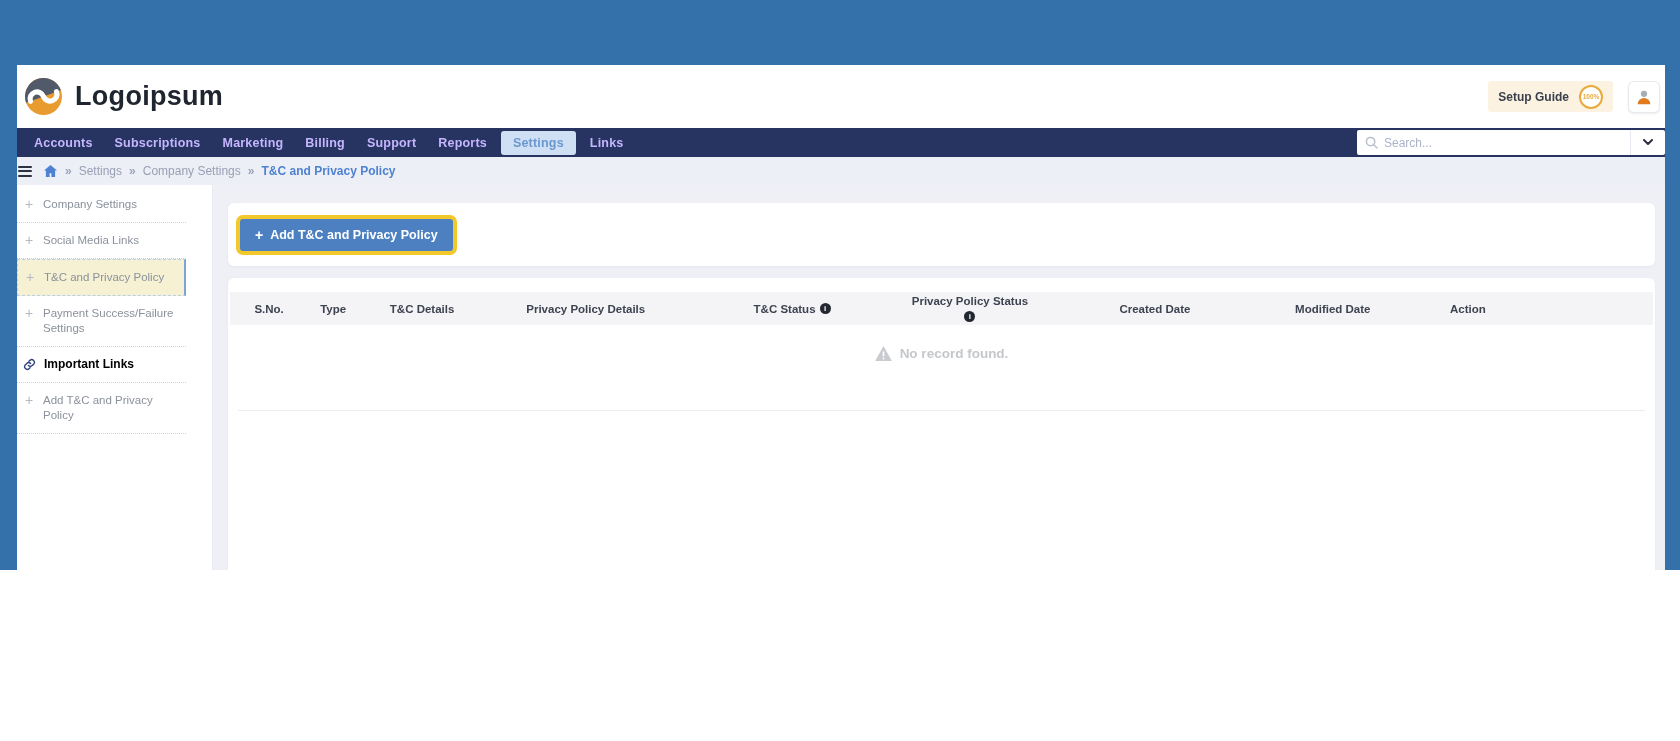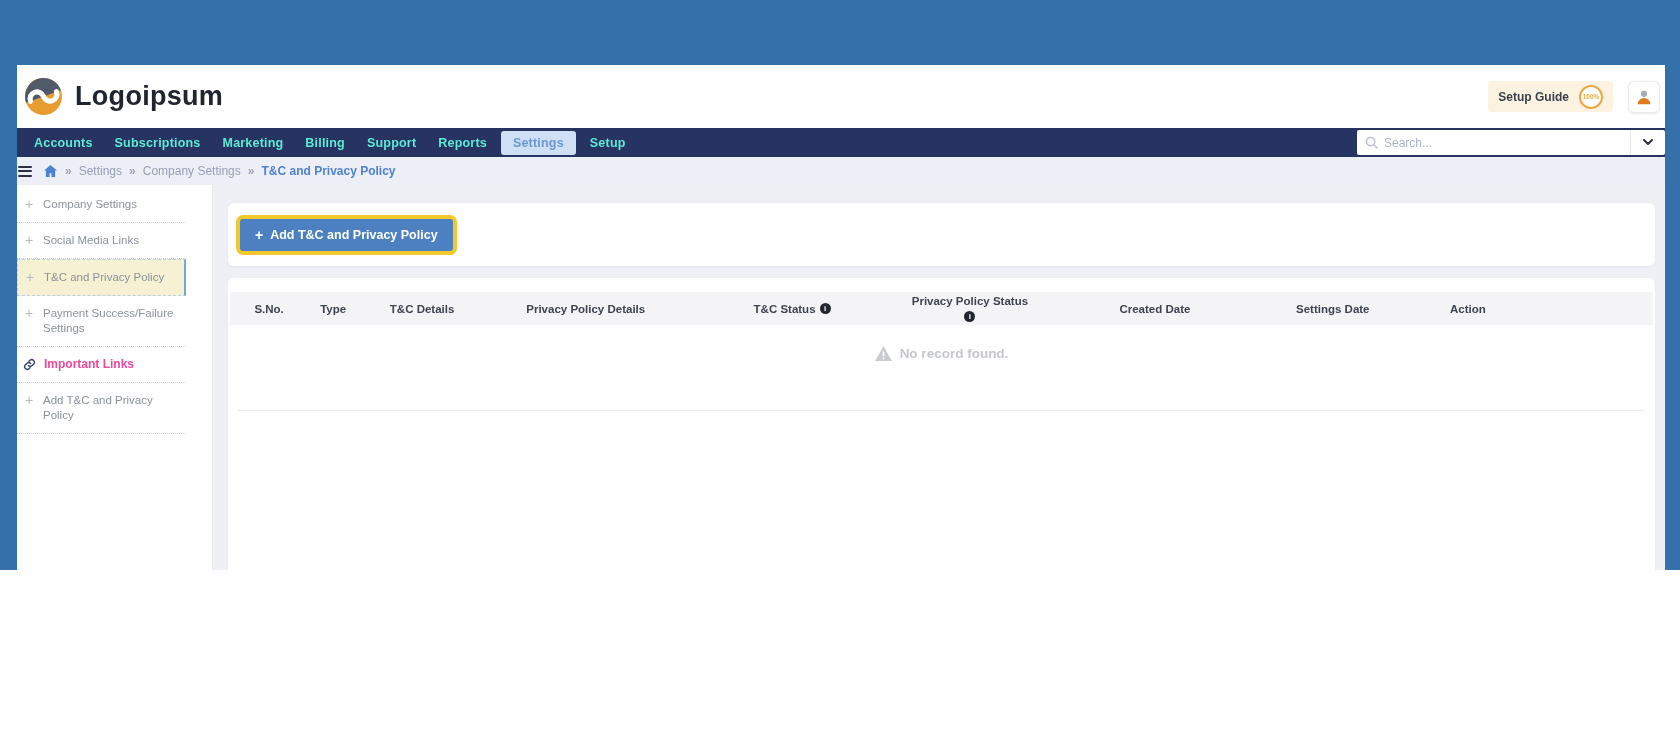--- a/index.html
+++ b/index.html
@@ -14,21 +14,21 @@
   .header-right{display:flex;align-items:center;gap:15px;}
   .setup-pill{display:flex;align-items:center;gap:10px;background:#fcf2e1;border-radius:3px;padding:0 10px;height:31px;cursor:pointer;}
   .setup-label{font-size:12px;font-weight:bold;color:#3a414d;}
   .ring{width:24px;height:24px;border:2px solid var(--orange,#e9a93c);border-radius:50%;display:flex;align-items:center;justify-content:center;box-sizing:border-box;background:#fff;}
   .ring span{font-size:6.5px;color:var(--orange,#e9a93c);font-weight:bold;}
   .avatar{width:30px;height:30px;border:1px solid #e7e9ee;border-radius:6px;display:flex;align-items:center;justify-content:center;box-shadow:0 1px 2px rgba(0,0,0,.08);cursor:pointer;background:#fff;}
 
   
   .main-nav{height:29px;background:var(--navy,#273462);display:flex;align-items:center;justify-content:space-between;padding-left:6px;flex:0 0 auto;}
   .nav-items{display:flex;align-items:center;height:100%;}
-  .nav-item{color:#5eead4;font-size:12.5px;font-weight:bold;padding:0 11px;letter-spacing:.2px;text-decoration:none;cursor:pointer;white-space:nowrap;}
+  .nav-item{color:#c4b5fd;font-size:12.5px;font-weight:bold;padding:0 11px;letter-spacing:.2px;text-decoration:none;cursor:pointer;white-space:nowrap;}
   .nav-item.active{background:#cfe0f5;color:#6b97cf;border-radius:3px;padding:5px 12px;margin:0 3px;}
   .search-box{display:flex;align-items:center;background:#fff;height:25px;width:308px;border-radius:2px;flex:0 0 auto;}
   .search-box input{border:none;outline:none;flex:1;font-size:12px;color:#a21caf;padding:0 6px;font-family:inherit;min-width:0;background:transparent;}
   .search-box input::placeholder{color:#aab3c8;}
   .mag{margin-left:8px;flex:0 0 auto;}
   .search-dd{width:34px;height:100%;border-left:1px solid #e6e9ef;display:flex;align-items:center;justify-content:center;cursor:pointer;}
 
   
   .breadcrumb-bar{height:28px;background:#edeff6;display:flex;align-items:center;font-size:12px;flex:0 0 auto;}
   .hamburger{width:14px;display:flex;flex-direction:column;gap:2.5px;margin-left:1px;cursor:pointer;}
@@ -40,21 +40,21 @@
   .crumb{color:#99a0b5;text-decoration:none;cursor:pointer;}
   .crumb.active{color:#4e82d0;font-weight:bold;}
 
   
   .content{flex:1;display:flex;background:#eef0f6;overflow:hidden;}
   .sidebar{width:196px;background:#fff;border-right:1px solid #e8eaf0;box-sizing:border-box;padding:2px 26px 0 0;}
   .side-item{display:flex;align-items:flex-start;gap:8px;padding:10px 6px 10px 6px;border-bottom:1px dotted #ccd1d9;font-size:11.5px;color:#8b919c;cursor:pointer;line-height:1.3;}
   .side-item .plus-ic{color:#b4bac2;font-size:14px;line-height:1;width:12px;text-align:center;flex:0 0 auto;}
   .side-item .link-ic{flex:0 0 auto;margin-top:1px;}
   .side-item.hl{background:var(--sidebar-highlight,#f6f1d3);border:1px dashed #b9cee8;border-right:2px solid #7ba4d9;}
-  .side-item.emph{color:#ec4899;font-weight:bold;font-size:12px;}
+  .side-item.emph{color:#000000;font-weight:bold;font-size:12px;}
 
   .main{flex:1;padding:18px 10px 0 15px;overflow:hidden;}
   .card{background:#fff;border-radius:6px;box-shadow:0 1px 3px rgba(40,50,80,.05);}
   .card-top{height:63px;display:flex;align-items:center;padding-left:12px;box-sizing:border-box;}
   .add-btn{display:flex;align-items:center;gap:7px;background:var(--accent-blue,#4c80c1);color:#fff;font-weight:bold;font-size:12.5px;border:none;padding:9px 15px;border-radius:3px;box-shadow:0 0 0 4px var(--highlight-yellow,#f3c82c);cursor:pointer;font-family:inherit;}
   .add-btn .plus{font-size:14px;line-height:1;font-weight:bold;}
   .card-table{margin-top:12px;height:357px;position:relative;padding:14px 2px 0;box-sizing:border-box;}
   .thead{display:flex;background:#f4f4f6;height:33px;align-items:center;}
   .th{font-size:11.5px;font-weight:bold;color:#3d4350;white-space:nowrap;display:flex;justify-content:center;align-items:center;gap:4px;box-sizing:border-box;flex:0 0 auto;}
   .info{width:11px;height:11px;border-radius:50%;background:#23272f;color:#fff;font-size:8px;font-weight:bold;display:inline-flex;align-items:center;justify-content:center;}
@@ -97,21 +97,21 @@
     <nav class="main-nav">
       <div class="nav-items">
 
       <a class="nav-item">Accounts</a>
           <a class="nav-item">Subscriptions</a>
           <a class="nav-item">Marketing</a>
           <a class="nav-item">Billing</a>
           <a class="nav-item">Support</a>
           <a class="nav-item">Reports</a>
           <a class="nav-item active">Settings</a>
-          <a class="nav-item">Setup</a>
+          <a class="nav-item">Links</a>
         </div>
       <div class="search-box">
         <svg class="mag" width="13" height="13" viewBox="0 0 14 14">
           <circle cx="6" cy="6" r="4.5" fill="none" stroke="#b9bfcc" stroke-width="1.6"></circle>
           <line x1="9.5" y1="9.5" x2="13" y2="13" stroke="#b9bfcc" stroke-width="1.6" stroke-linecap="round"></line>
         </svg>
         <input type="text" placeholder="Search..." style="">
         <div class="search-dd">
           <svg width="10" height="7" viewBox="0 0 10 7">
             <path d="M1 1l4 4 4-4" fill="none" stroke="#2c3140" stroke-width="2" stroke-linecap="round" stroke-linejoin="round"></path>
@@ -217,21 +217,21 @@
               </div>
               <div class="th" style="width: 10%; flex-direction: column;">
                 <span>Privacy Policy Status</span>
                 <span class="info">i</span>
               </div>
               <div class="th" style="width: 16%;">
                 <span>Created Date</span>
 
               </div>
               <div class="th" style="width: 9%;">
-                <span>Settings Date</span>
+                <span>Modified Date</span>
 
               </div>
               <div class="th" style="width: 10%;">
                 <span>Action</span>
 
               </div>
             </div>
           <div class="empty">
             <svg width="17" height="15" viewBox="0 0 20 18">
               <path d="M10 0L20 18H0z" fill="#c9cbd0"></path>

